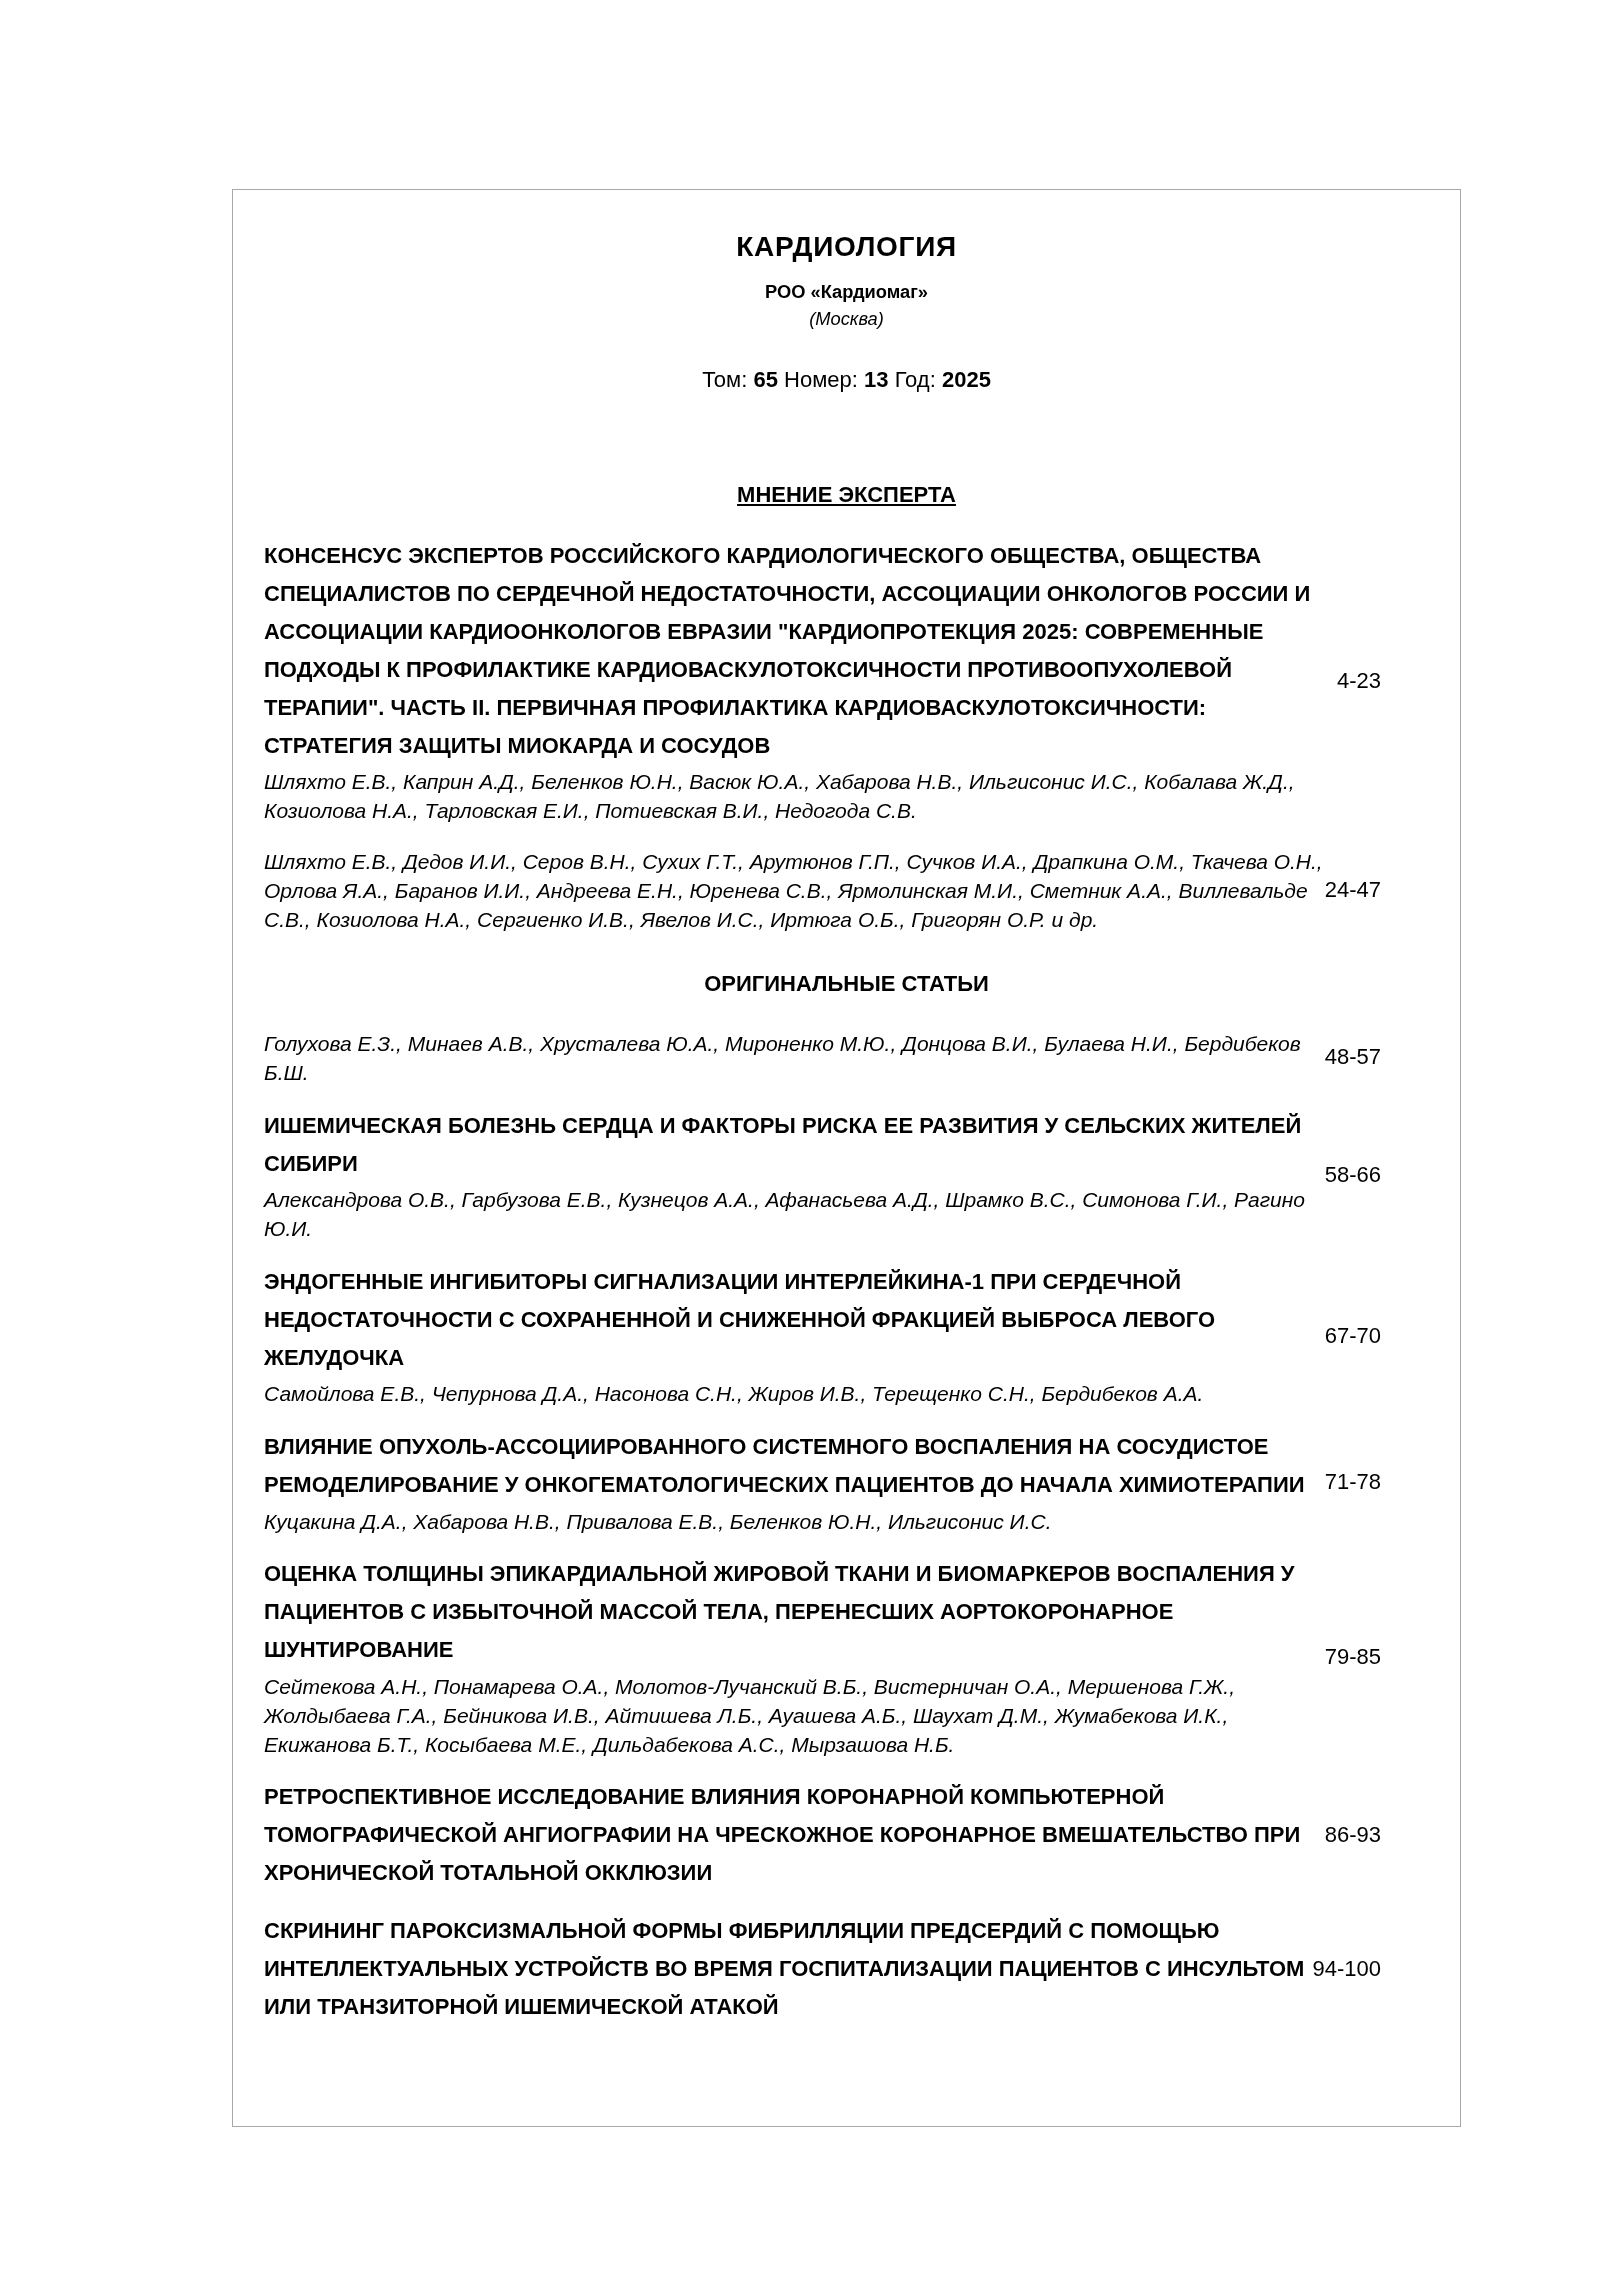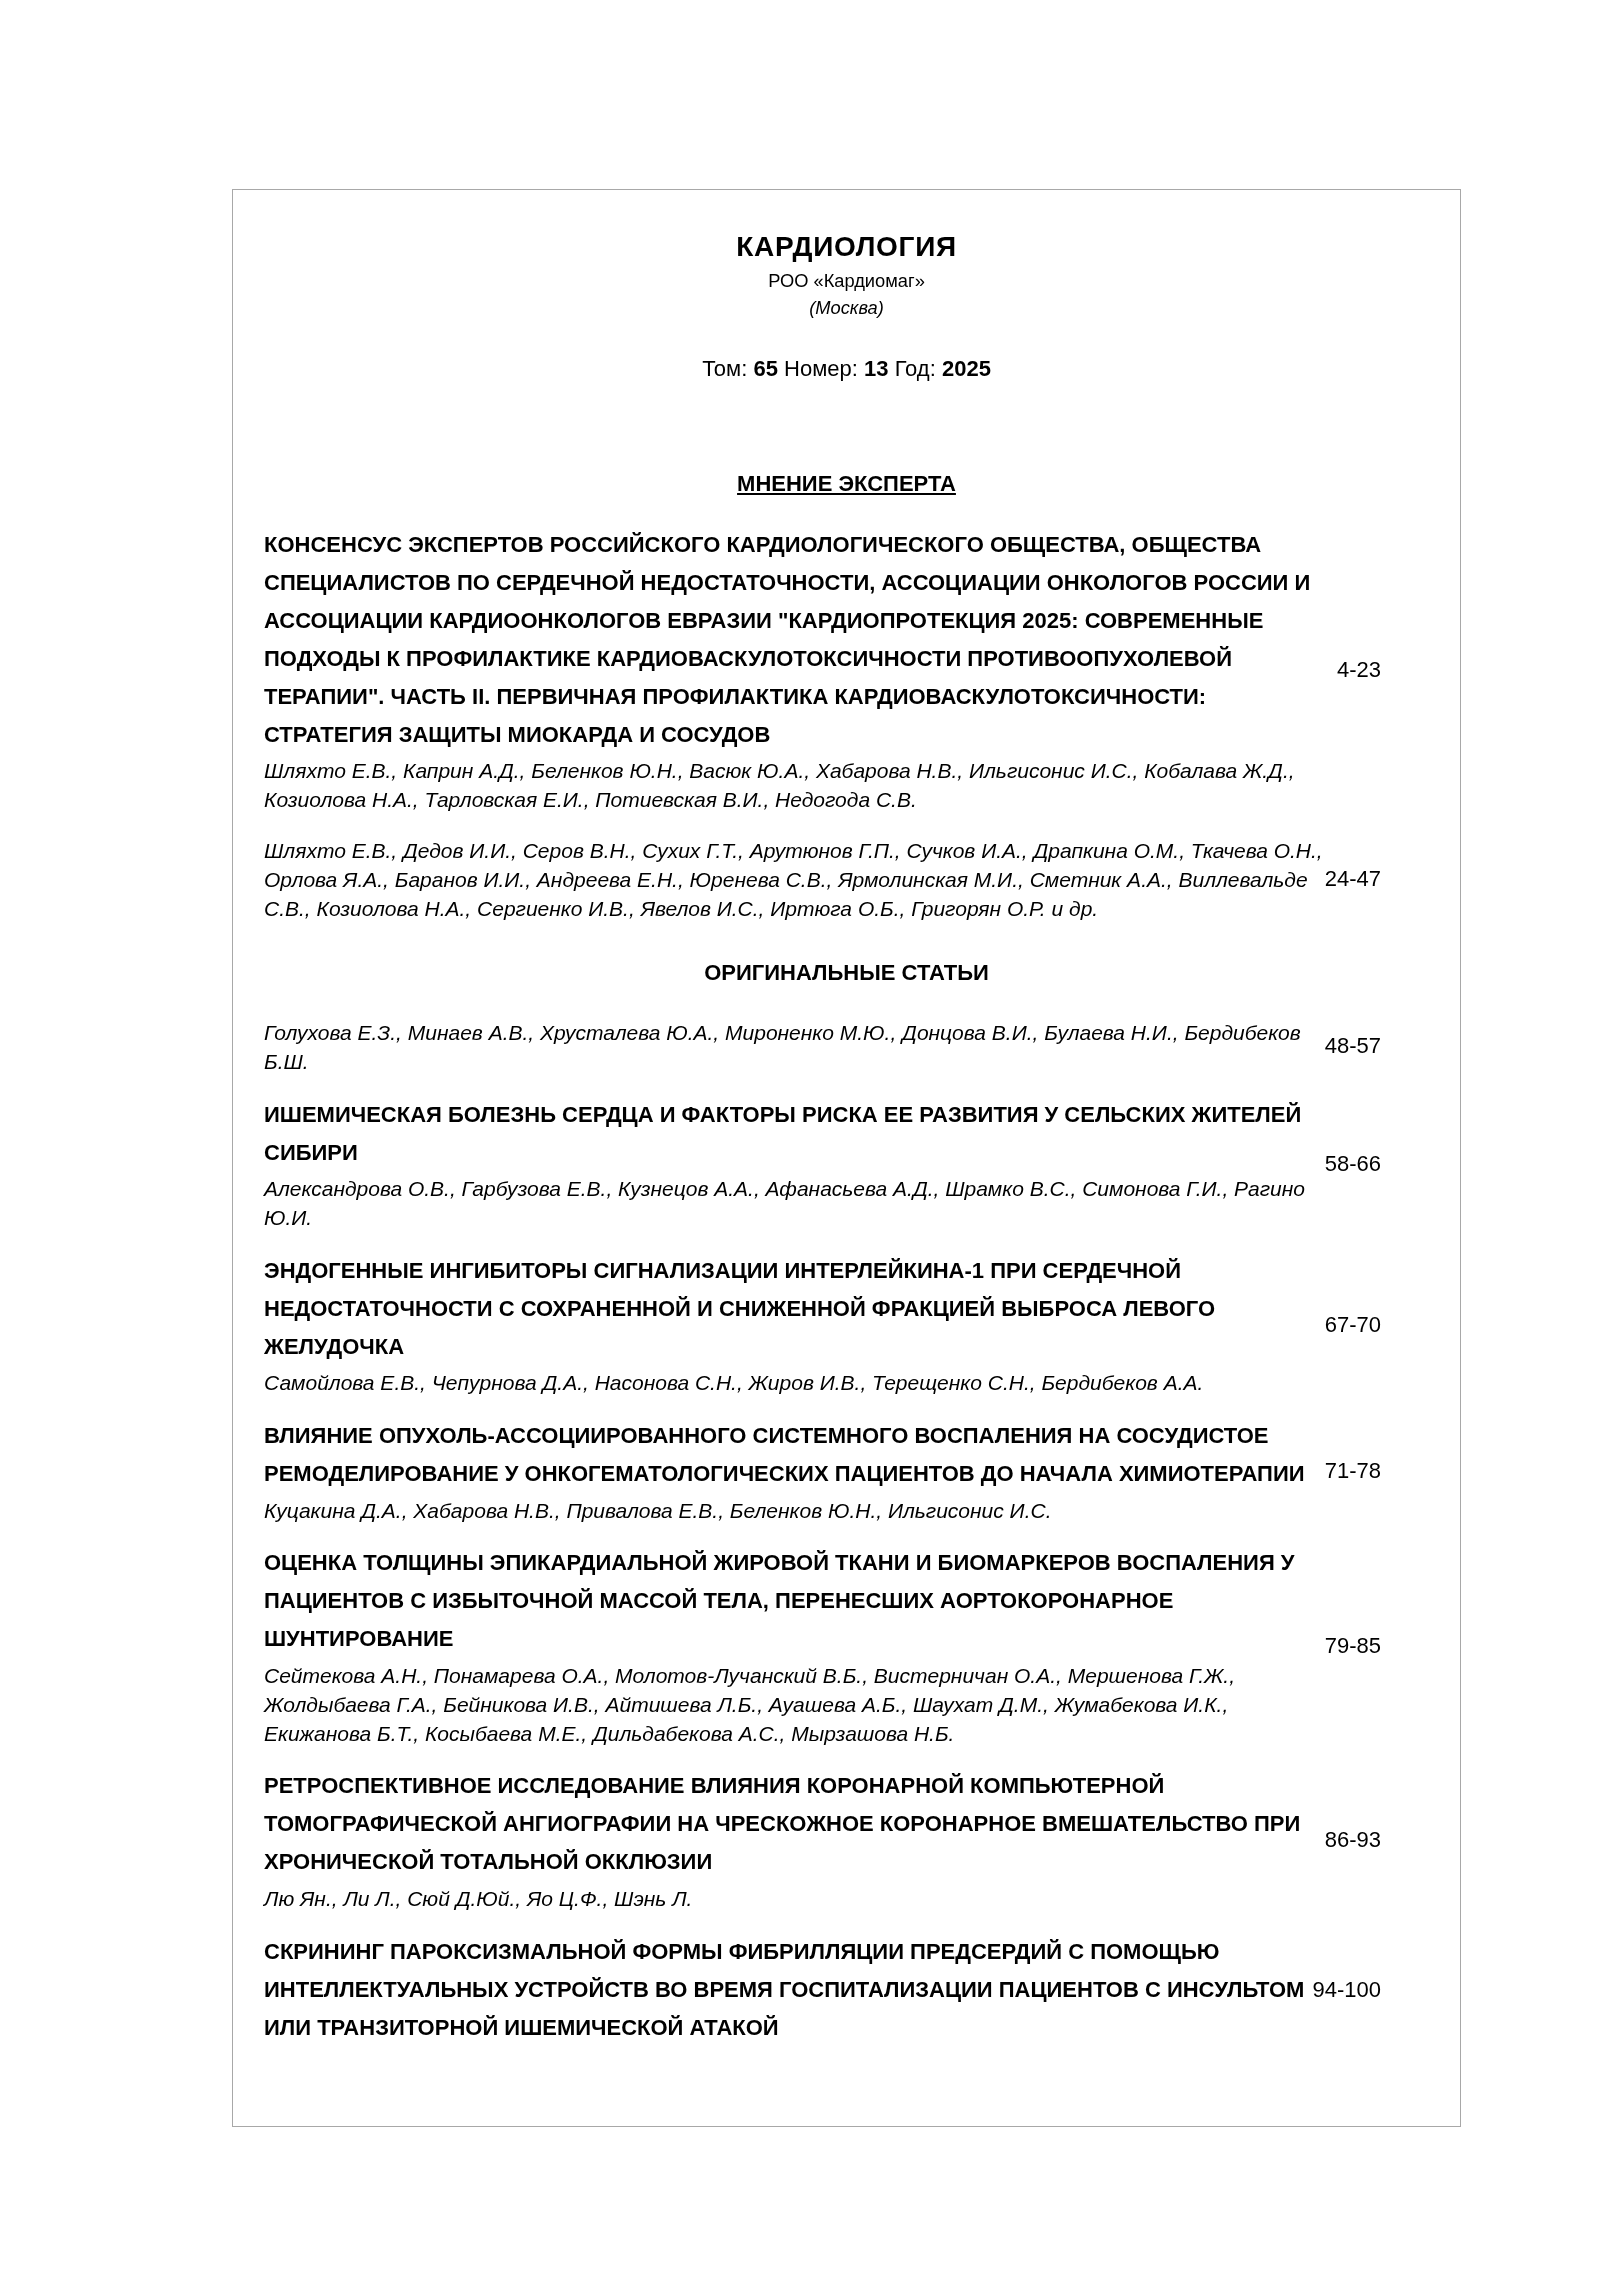--- a/index.html
+++ b/index.html
@@ -28,21 +28,22 @@
   }
   .masthead { text-align: center; }
   .journal-title {
     font-size: 28px;
     font-weight: bold;
     letter-spacing: 0.7px;
     margin-top: 13px;
   }
   .publisher {
     font-size: 18.3px;
-    margin-top: 7px;
+    margin-top: 18px;
+    font-weight: bold;
   }
   .city {
     font-size: 18.3px;
     font-style: italic;
     margin-top: 5.2px;
   }
   .issue-line {
     font-size: 22px;
     margin-top: 37px;
   }
@@ -149,21 +150,20 @@
         <div class="entry">
           <div class="entry-left">
             <div class="entry-title">ОЦЕНКА ТОЛЩИНЫ ЭПИКАРДИАЛЬНОЙ ЖИРОВОЙ ТКАНИ И БИОМАРКЕРОВ ВОСПАЛЕНИЯ У ПАЦИЕНТОВ С ИЗБЫТОЧНОЙ МАССОЙ ТЕЛА, ПЕРЕНЕСШИХ АОРТОКОРОНАРНОЕ ШУНТИРОВАНИЕ</div>
             <div class="entry-authors">Сейтекова А.Н., Понамарева О.А., Молотов-Лучанский В.Б., Вистерничан О.А., Мершенова Г.Ж., Жолдыбаева Г.А., Бейникова И.В., Айтишева Л.Б., Ауашева А.Б., Шаухат Д.М., Жумабекова И.К., Екижанова Б.Т., Косыбаева М.Е., Дильдабекова А.С., Мырзашова Н.Б.</div>
           </div>
           <div class="entry-pages">79-85</div>
         </div>
         <div class="entry">
           <div class="entry-left">
             <div class="entry-title">РЕТРОСПЕКТИВНОЕ ИССЛЕДОВАНИЕ ВЛИЯНИЯ КОРОНАРНОЙ КОМПЬЮТЕРНОЙ ТОМОГРАФИЧЕСКОЙ АНГИОГРАФИИ НА ЧРЕСКОЖНОЕ КОРОНАРНОЕ ВМЕШАТЕЛЬСТВО ПРИ ХРОНИЧЕСКОЙ ТОТАЛЬНОЙ ОККЛЮЗИИ</div>
-            <div class="entry-authors">Лю Ян., Ли Л., Сюй Д.Юй., Яо Ц.Ф., Шэнь Л.</div>
           </div>
           <div class="entry-pages">86-93</div>
         </div>
         <div class="entry">
           <div class="entry-left">
             <div class="entry-title">СКРИНИНГ ПАРОКСИЗМАЛЬНОЙ ФОРМЫ ФИБРИЛЛЯЦИИ ПРЕДСЕРДИЙ С ПОМОЩЬЮ ИНТЕЛЛЕКТУАЛЬНЫХ УСТРОЙСТВ ВО ВРЕМЯ ГОСПИТАЛИЗАЦИИ ПАЦИЕНТОВ С ИНСУЛЬТОМ ИЛИ ТРАНЗИТОРНОЙ ИШЕМИЧЕСКОЙ АТАКОЙ</div>
           </div>
           <div class="entry-pages">94-100</div>
         </div>
       </div>

